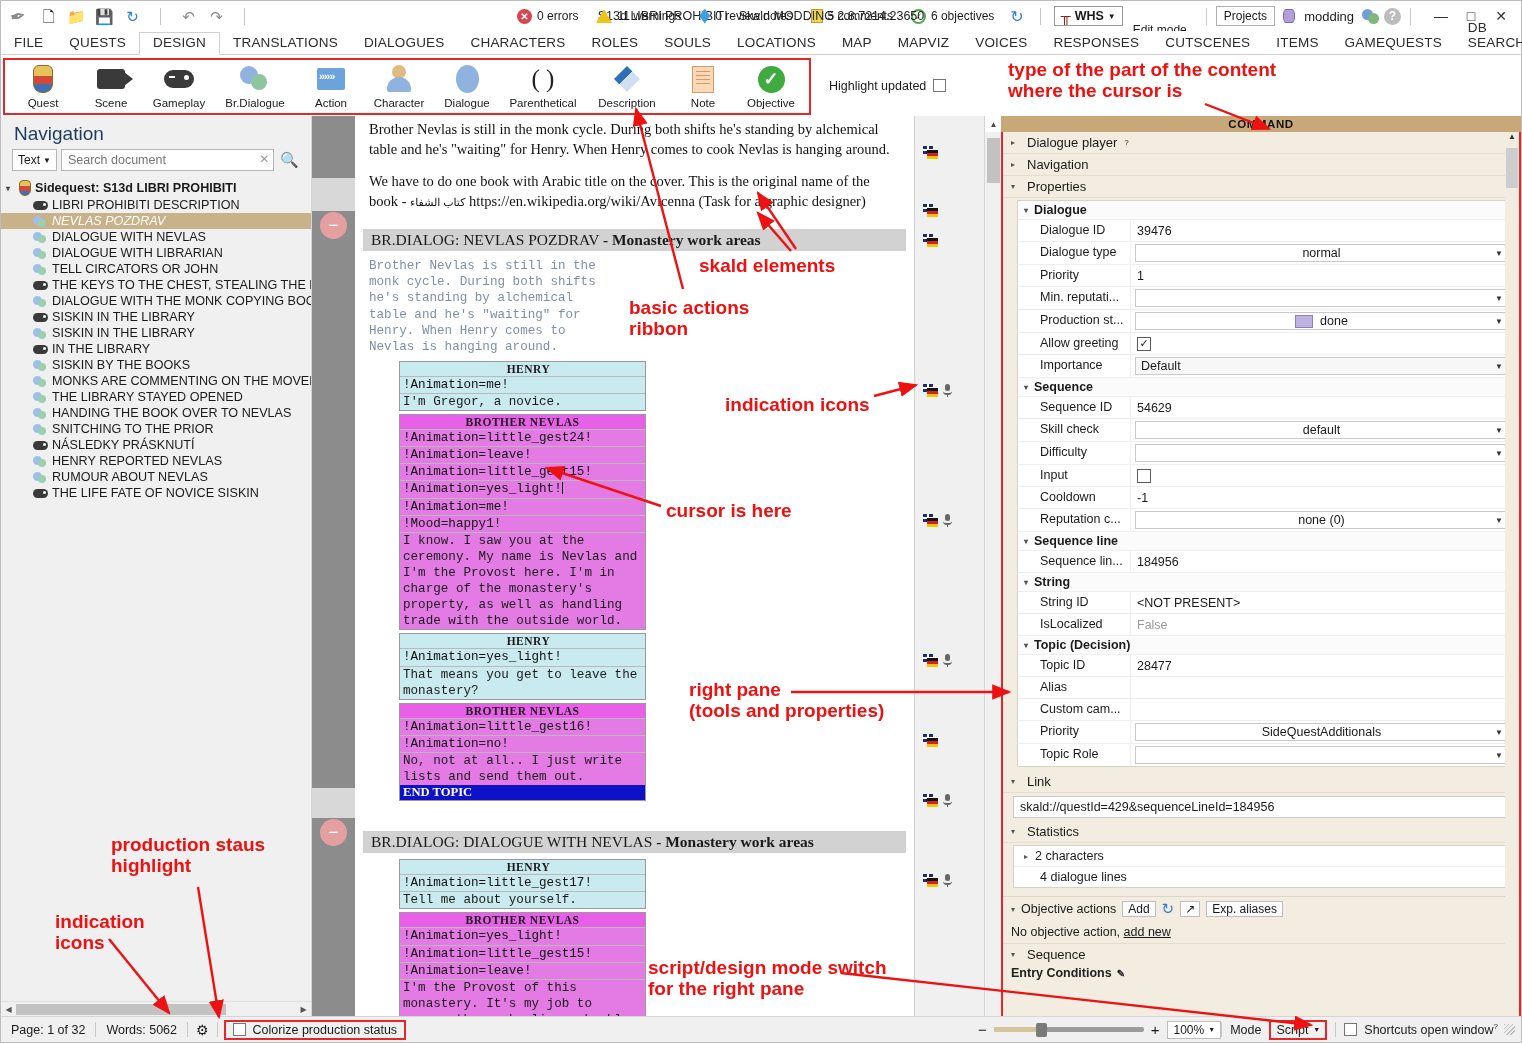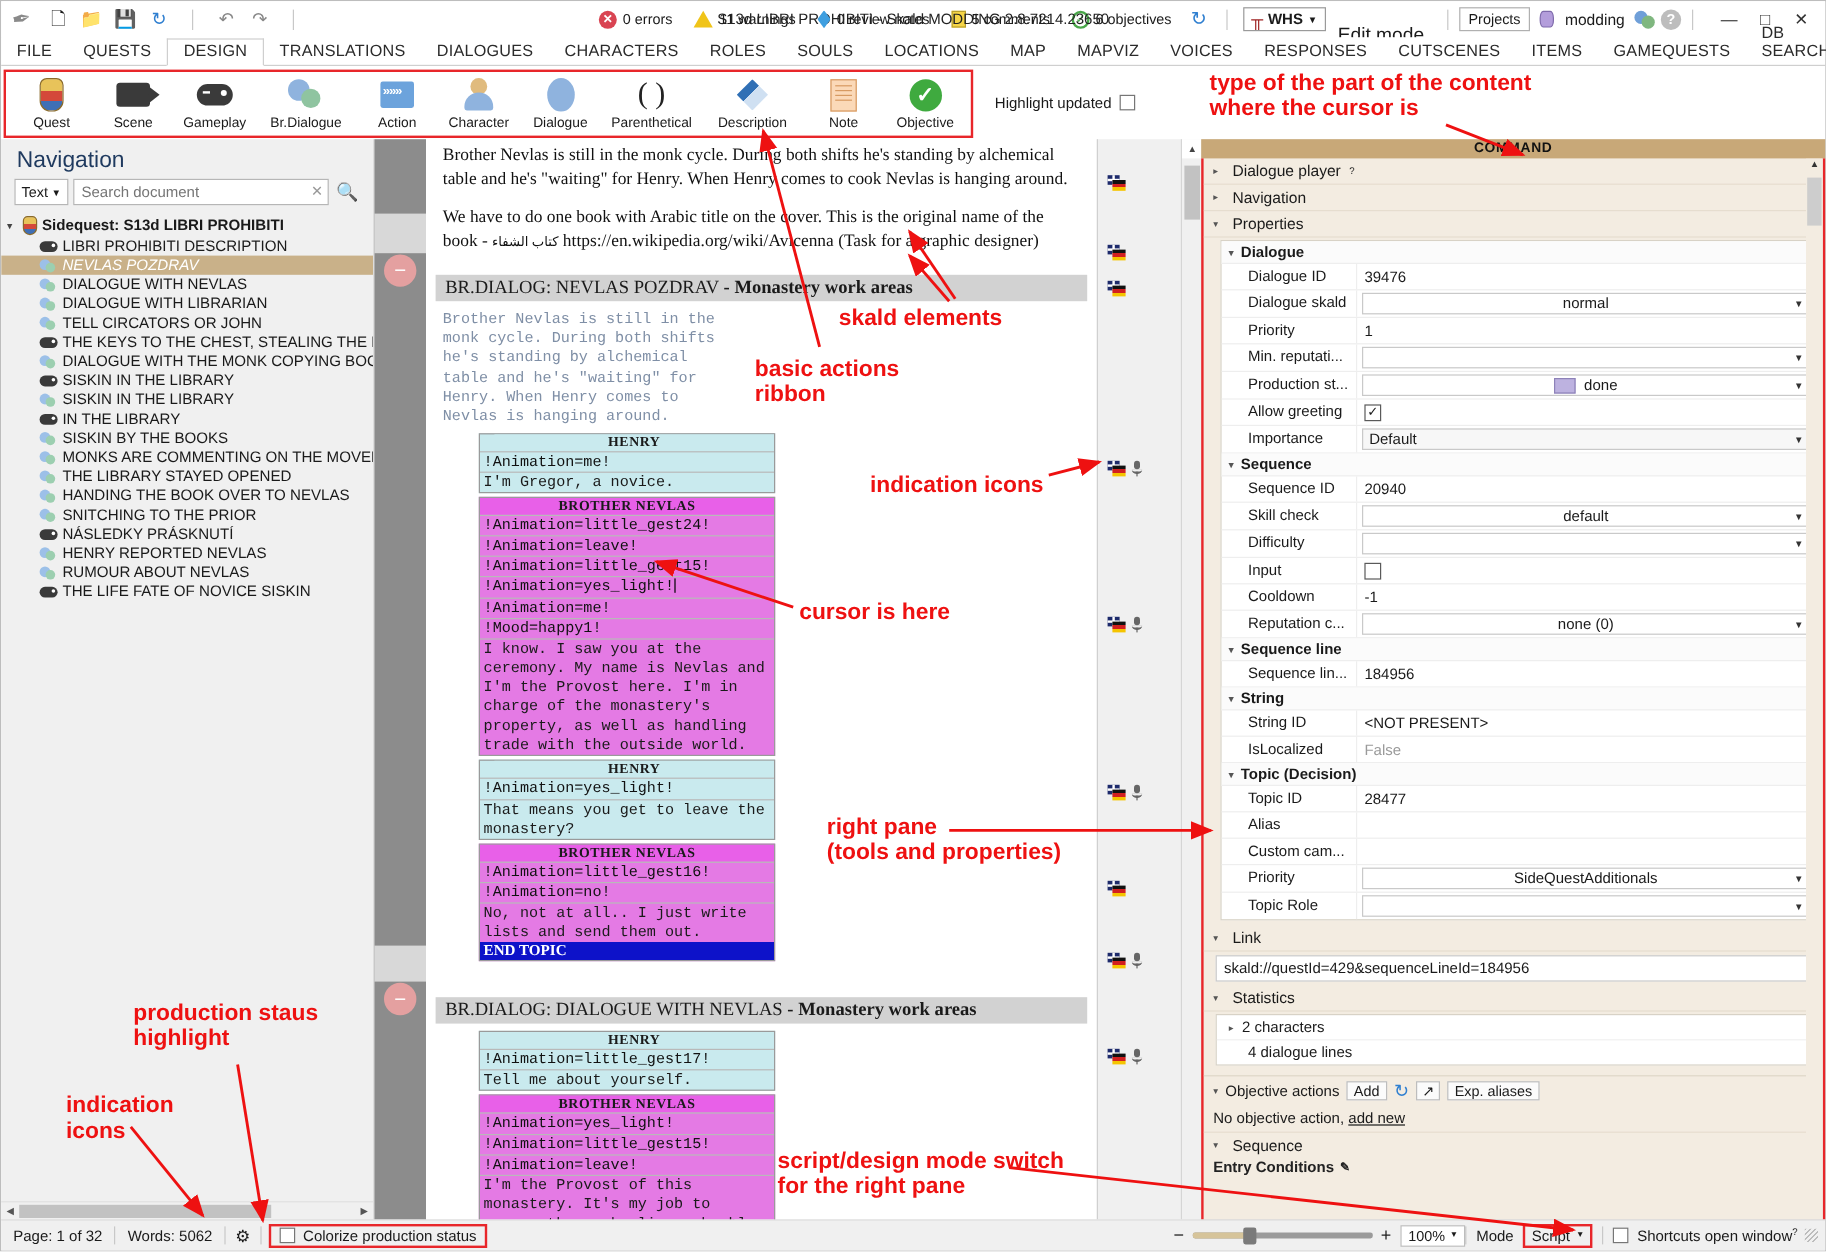--- a/index.html
+++ b/index.html
@@ -37,21 +37,21 @@
             border-bottom:14px solid #f0c419; border-radius:0; position:relative; }
   .b-note { width:11px; height:15px; background:#3f9fe0;
             clip-path:polygon(50% 0%, 100% 50%, 50% 100%, 0% 50%); }
   .b-comm { width:12px; height:14px; background:#f5d547; border:1px solid #b9a02e; }
   .b-obj { width:15px; height:15px; border-radius:50%; border:2px solid #4aa84a; color:#4aa84a;
            font-size:10px; display:inline-flex; align-items:center; justify-content:center; }
   .refresh-ic { color:#2f7fd0; font-size:16px; padding:0 7px; cursor:pointer; }
   .whs-box { border:1px solid #9a9a9a; padding:1px 6px; display:flex; align-items:center; gap:4px;
              font-weight:bold; font-size:12.5px; margin-left:4px; cursor:pointer; }
   .whs-mark { color:#9b1b1b; font-size:14px; font-weight:bold; }
-  .editmode { padding:0 10px; font-size:16px;margin-top:27px; }
+  .editmode { padding:0 10px; font-size:12px;margin-top:27px; }
   .projects-btn { border:1px solid #b0b0b0; padding:2px 7px; font-size:12px; background:#fff;
                   cursor:pointer; }
   .modding { display:flex; align-items:flex-start; gap:9px; padding:0 8px; font-size:13px; }
   .db-ic { width:12px; height:14px; background:#b39ddb; border:1px solid #7e6aab; border-radius:3px/6px; }
   .two-circ { position:relative; width:17px; height:15px; cursor:pointer; }
   .two-circ i { position:absolute; width:11px; height:11px; border-radius:50%; display:block; }
   .two-circ i.a { background:#6f9fd8; left:0; top:0; }
   .two-circ i.b { background:#7fb77f; left:6px; top:4px; }
   .help-ic { width:17px; height:17px; border-radius:50%; background:#bdbdbd; color:#fff;
              display:inline-flex; align-items:center; justify-content:center; font-size:12px;
@@ -765,21 +765,21 @@
 
           <div class="grp">
             <span class="tr">▾</span>
             <span>Dialogue</span>
           </div>
           <div class="prow">
             <div class="plab">Dialogue ID</div>
             <div class="pval">39476</div>
           </div>
           <div class="prow">
-            <div class="plab">Dialogue skald</div>
+            <div class="plab">Dialogue type</div>
             <div class="pval" style="padding:2px 4px">
               <span class="dd">
                 <span>normal</span>
                 <span class="cv">▼</span>
                 </span>
             </div>
           </div>
           <div class="prow">
             <div class="plab">Priority</div>
             <div class="pval">1</div>
@@ -818,21 +818,21 @@
                 </span>
             </div>
           </div>
 
           <div class="grp">
             <span class="tr">▾</span>
             <span>Sequence</span>
           </div>
           <div class="prow">
             <div class="plab">Sequence ID</div>
-            <div class="pval">20940</div>
+            <div class="pval">54629</div>
           </div>
           <div class="prow">
             <div class="plab">Skill check</div>
             <div class="pval" style="padding:2px 4px">
               <span class="dd">
                 <span>default</span>
                 <span class="cv">▼</span>
                 </span>
             </div>
           </div>

